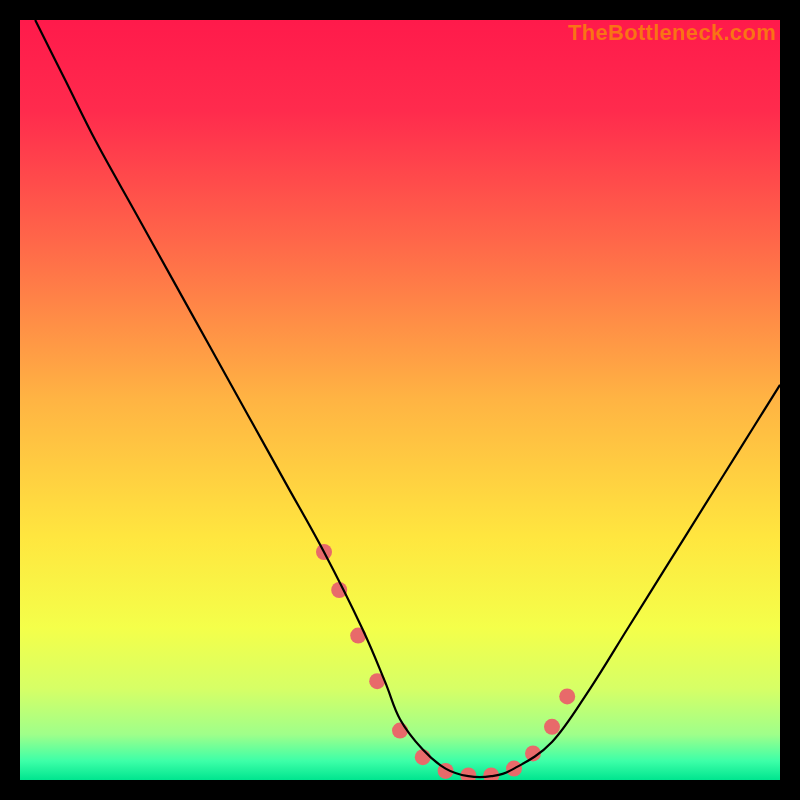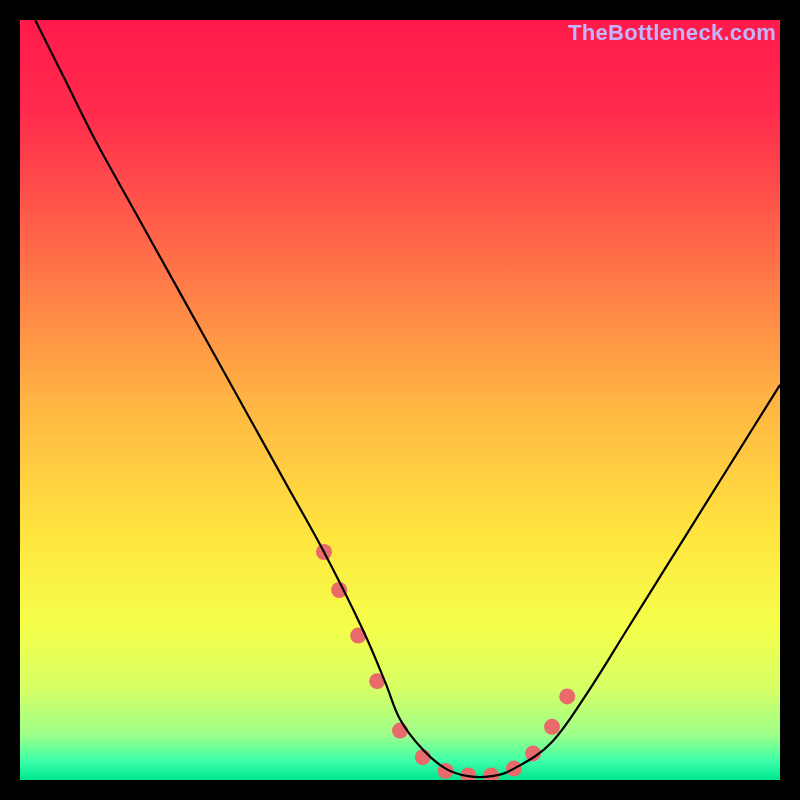--- a/index.html
+++ b/index.html
@@ -22,21 +22,21 @@
     position: absolute;
     left: 0; top: 0; width: 100%; height: 100%;
   }
   .watermark {
     position: absolute;
     top: 0px;
     right: 4px;
     font-family: Arial, Helvetica, sans-serif;
     font-size: 22px;
     font-weight: 600;
-    color: #c4b5fd;
+    color: #f97316;
     letter-spacing: 0.3px;
   }
   svg.curve {
     position: absolute;
     left: 0; top: 0; width: 100%; height: 100%;
   }
 </style>
 </head>
 <body>
 

